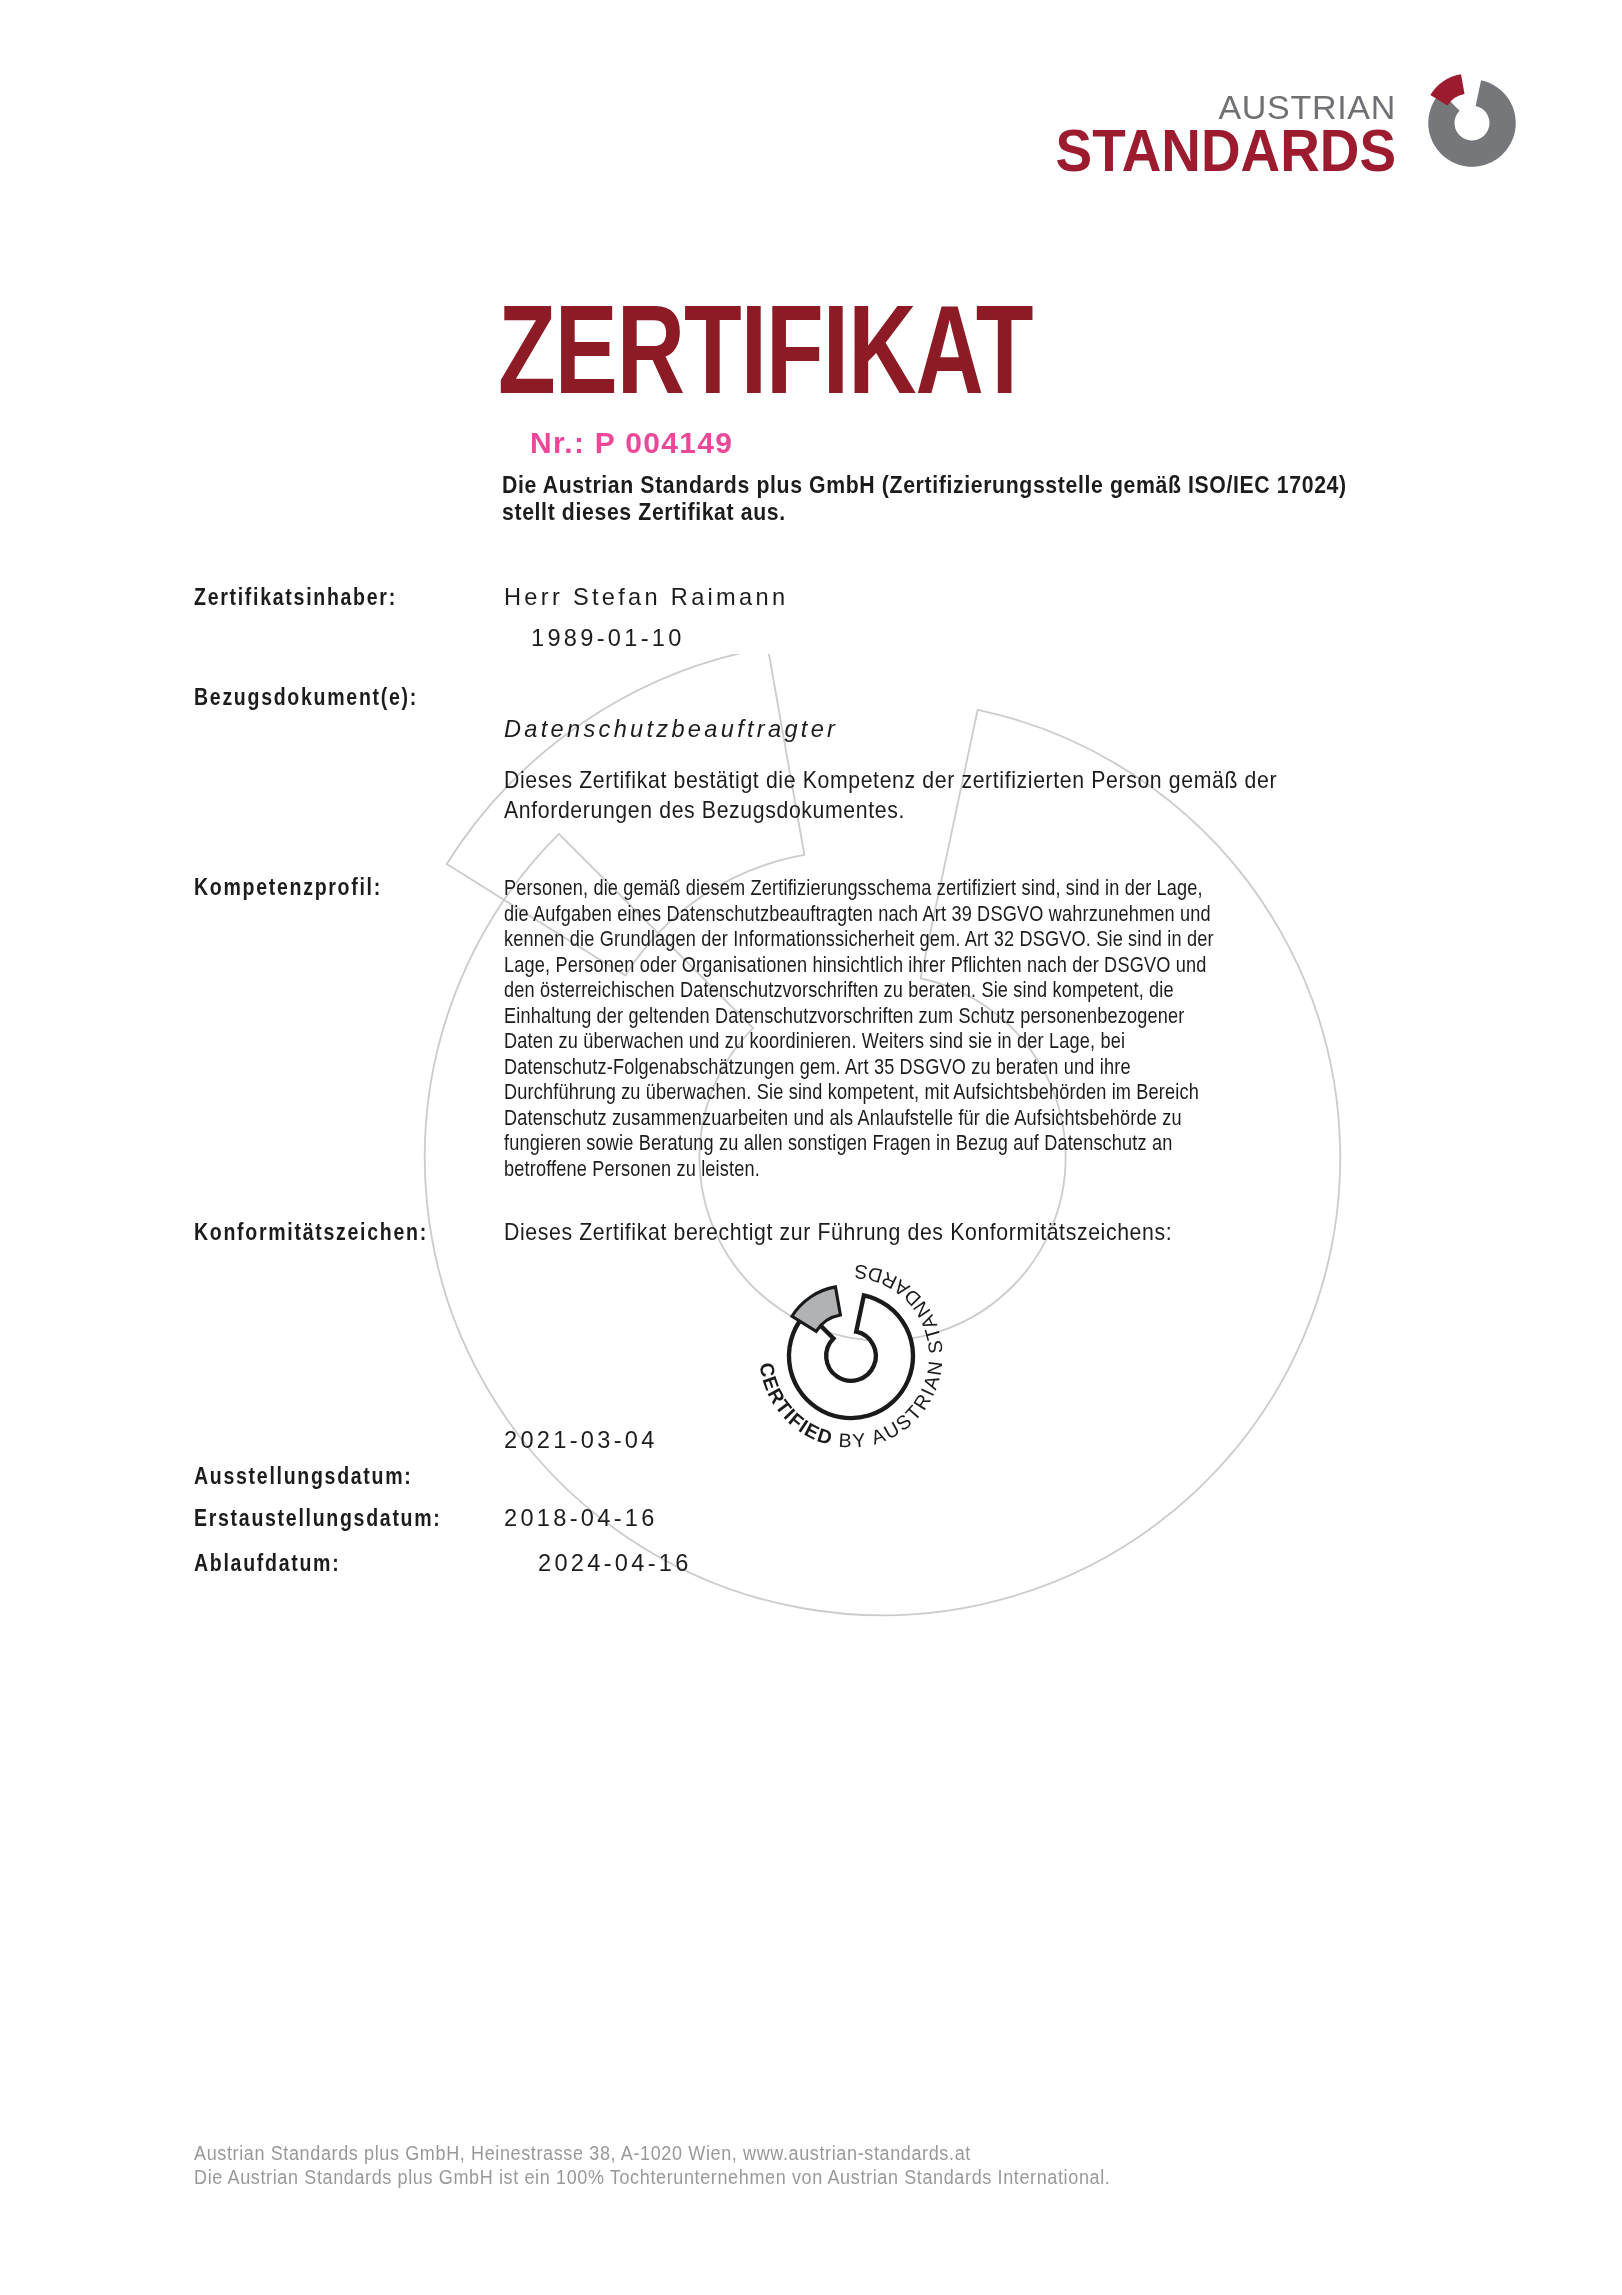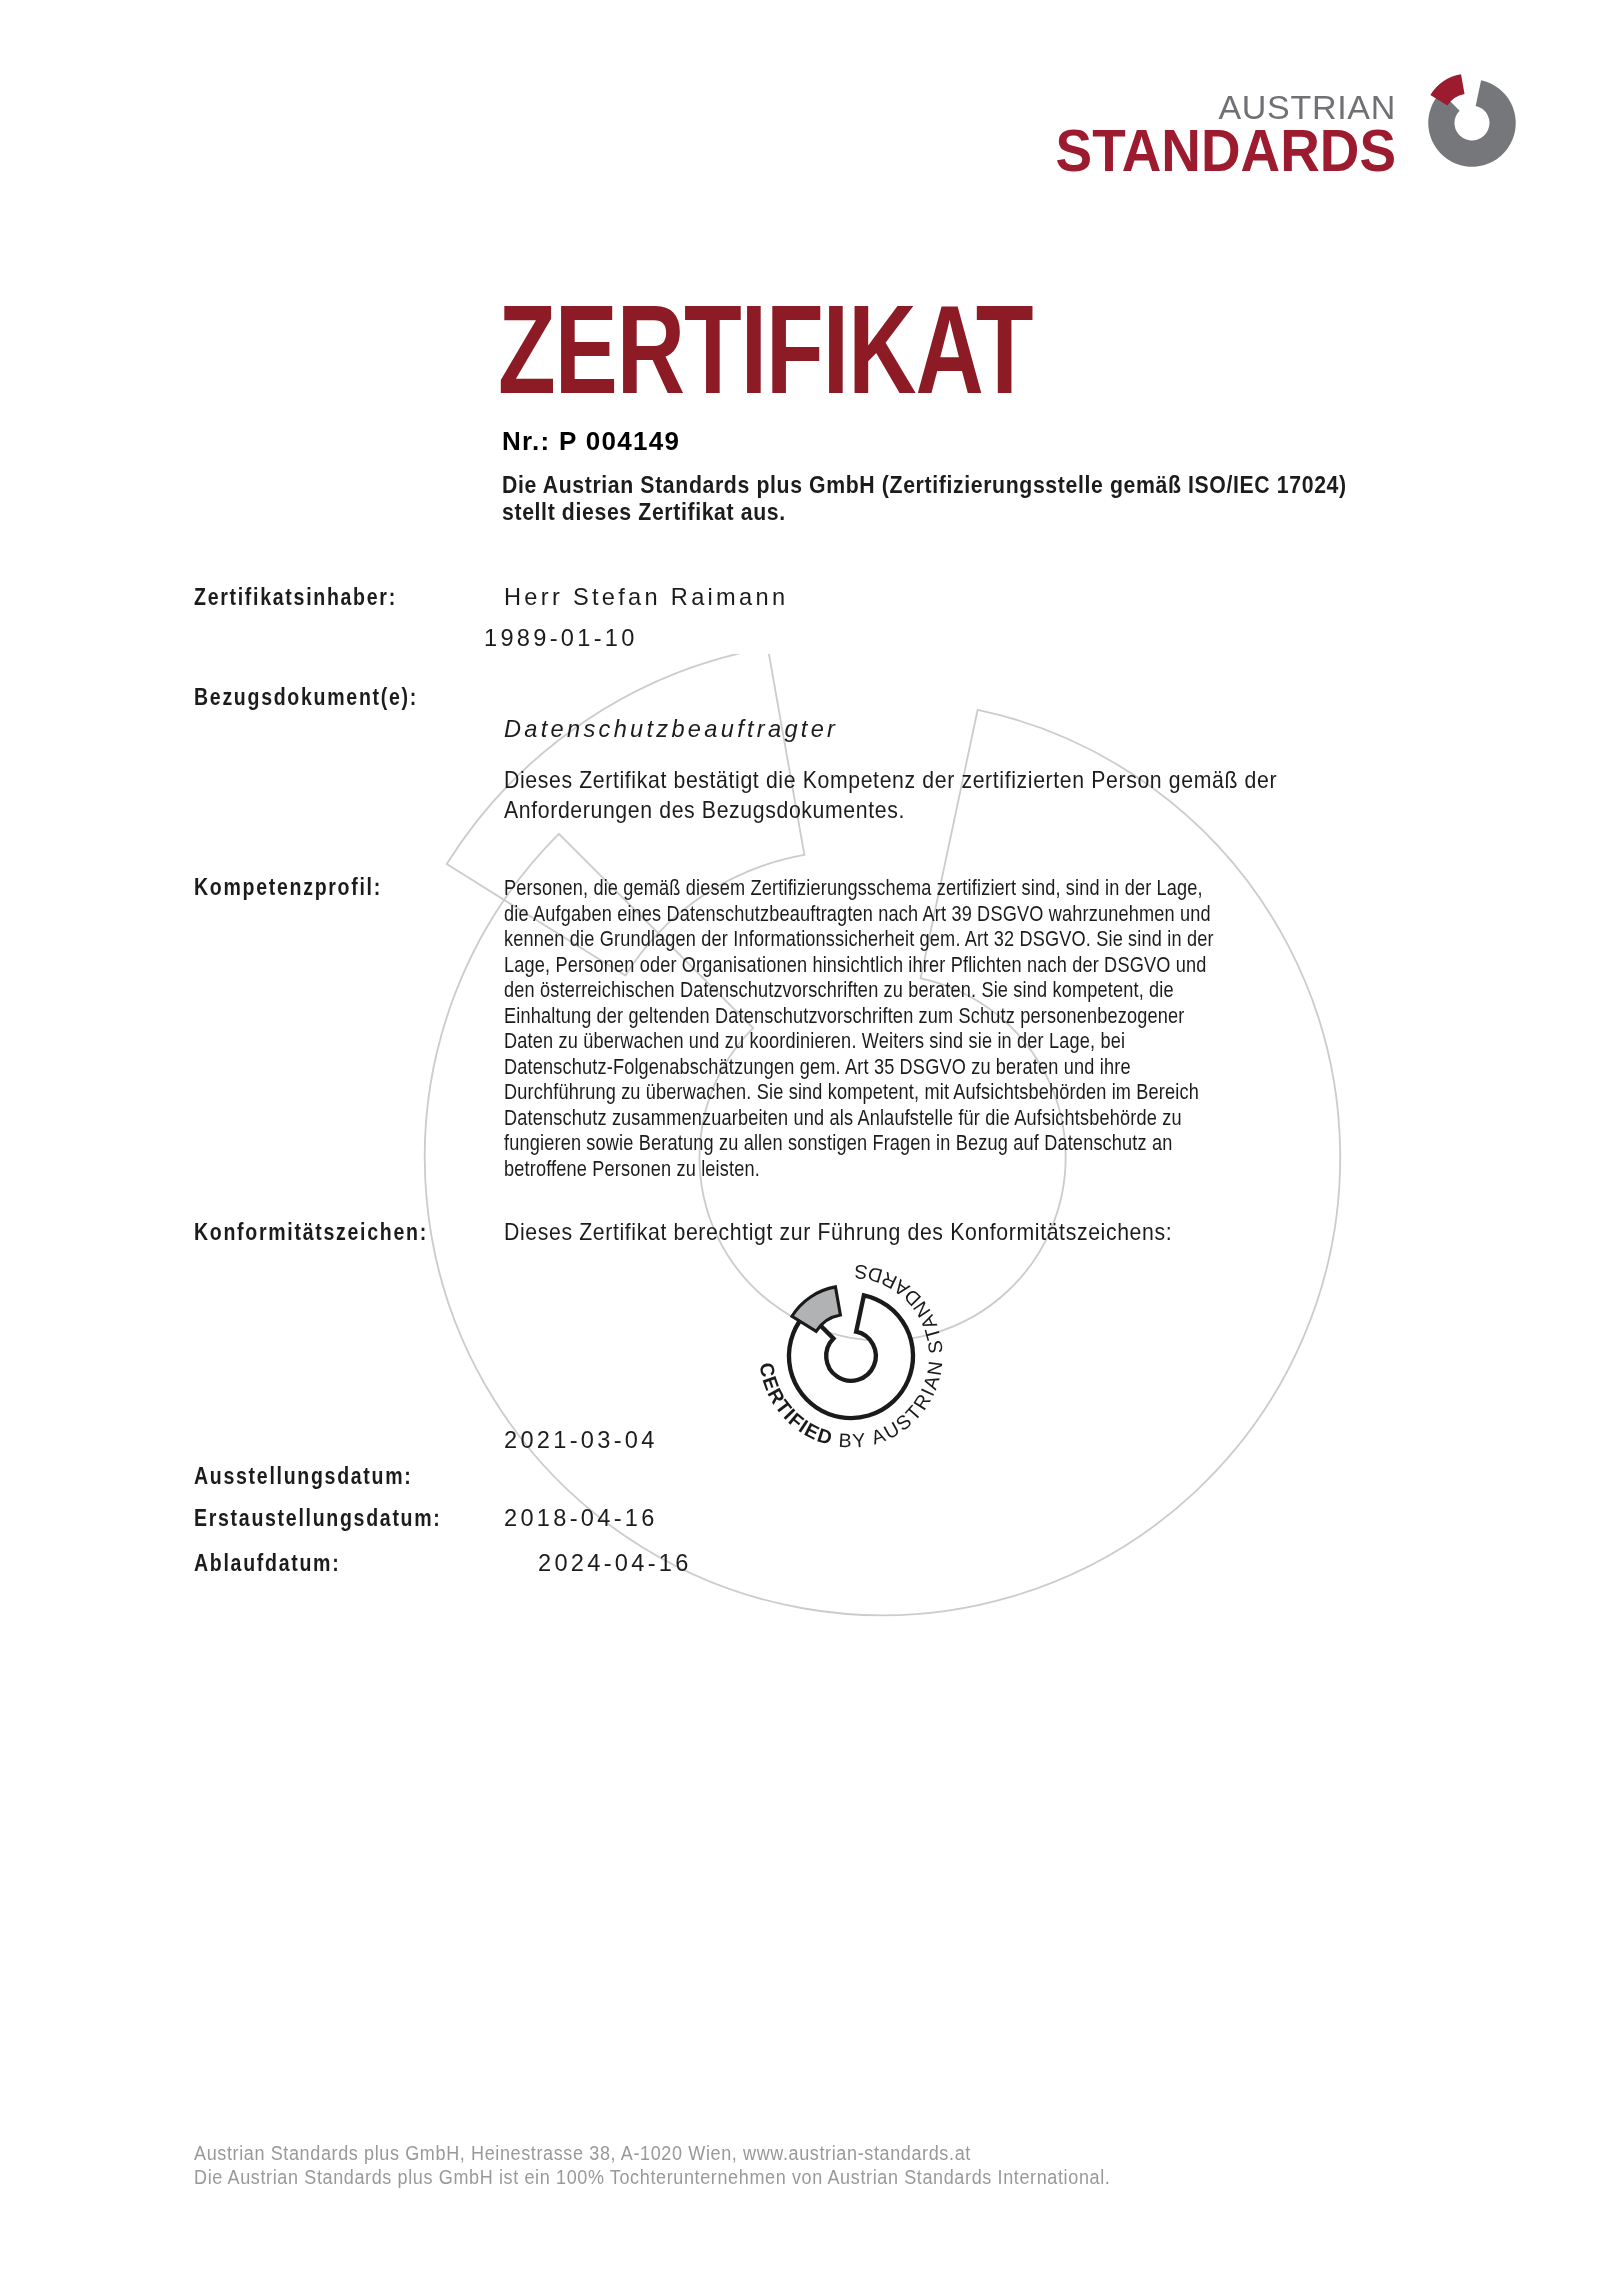--- a/index.html
+++ b/index.html
@@ -17,28 +17,28 @@
   
   .label{font-size:23px;font-weight:700;letter-spacing:2px;transform:scaleX(0.85);transform-origin:0 0;line-height:26px;}
   .value{font-size:23.6px;letter-spacing:3.3px;line-height:26px;}
   .mid{font-size:23.6px;letter-spacing:0.7px;transform:scaleX(0.90);transform-origin:0 0;line-height:27px;}
   .para{font-size:21.6px;letter-spacing:0.2px;transform:scaleX(0.84);transform-origin:0 0;line-height:25.5px;}
   .parac{font-size:21.6px;letter-spacing:0.2px;transform:scaleX(0.84);transform-origin:50% 0;line-height:27.5px;text-align:center;}
   .bold{font-weight:700;}
   .ital{font-style:italic;}
 
   .pos-title{left:498px;top:288px;font-size:126px;line-height:124px;font-weight:700;color:#8d1b25;transform:scaleX(0.75);transform-origin:0 0;letter-spacing:-1.3px;}
-  .pos-certno{left:502px;top:426px;font-size:26px;font-weight:700;color:#000000;letter-spacing:1.3px;}
+  .pos-certno{left:530px;top:426px;font-size:30px;font-weight:700;color:#ec4899;letter-spacing:1.3px;}
 
   .pos-intro1{left:502px;top:472px;}
   .pos-intro2{left:502px;top:499px;}
 
   .pos-holder-label{left:194px;top:584px;}
   .pos-holder-name{left:504px;top:584px;}
-  .pos-holder-birth{left:484px;top:625px;}
+  .pos-holder-birth{left:531px;top:625px;}
 
   .pos-ref-label{left:194px;top:684px;}
   .pos-ref-line1{left:504px;top:684px;}
   .pos-ref-line2{left:504px;top:716px;}
   .pos-note1{left:504px;top:767px;}
   .pos-note2{left:504px;top:797px;}
 
   .pos-comp-label{left:194px;top:874px;}
   .pos-comp-text{left:504px;top:875px;}
 

